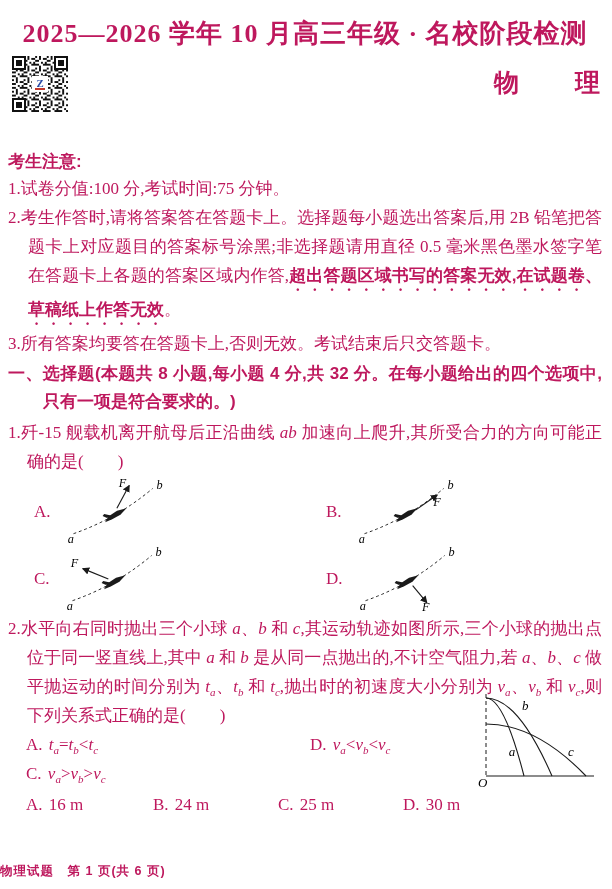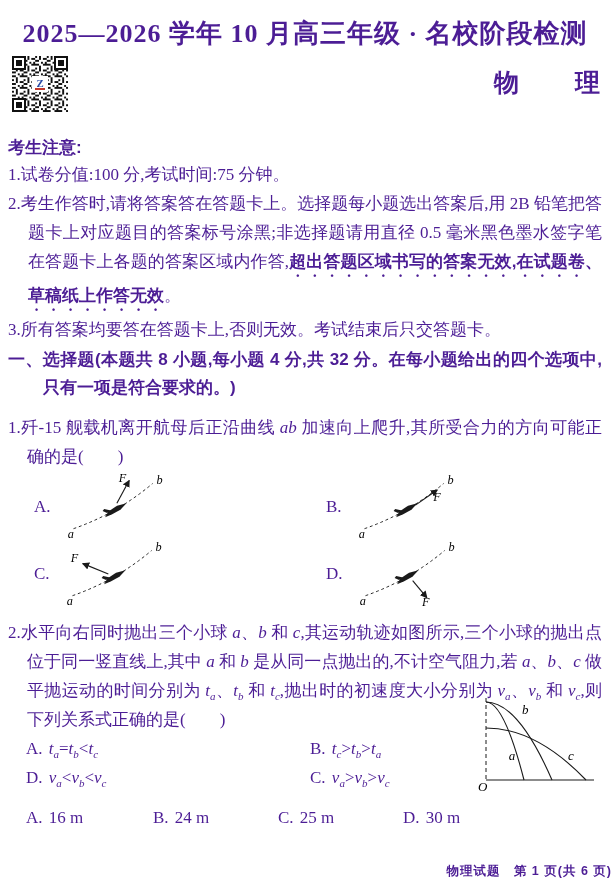--- a/index.html
+++ b/index.html
@@ -1,58 +1,58 @@
 <!DOCTYPE html>
 <html><head>
 <meta charset="utf-8">
 <style>
   html,body{margin:0;padding:0;background:#ffffff;}
   .page{
     position:relative;
     width:612px;height:889px;
-    background:#fff;color:#4c1d95;
+    background:#fff;color:#be185d;
     font-family:"Liberation Serif","DejaVu Serif",serif;
     box-sizing:border-box;
     padding:10px 10px 0 8px;
     overflow:hidden;
   }
   .title{
     font-size:26px;font-weight:700;text-align:center;
     margin:8px 0 0 0;letter-spacing:1px;line-height:32px;
     font-family:"Liberation Serif","DejaVu Serif",serif;
   }
   .subject-row{position:relative;height:80px;}
   .qr{position:absolute;left:4px;top:6px;width:56px;height:56px;}
   .subject{
     margin:0;padding-top:16px;text-align:right;
     font-size:25px;font-weight:700;letter-spacing:2px;
     font-family:"Liberation Sans","DejaVu Sans",sans-serif;
   }
   .notice-heading{
     font-family:"Liberation Sans","DejaVu Sans",sans-serif;
-    font-weight:700;font-size:17px;line-height:24px;margin-top:6px;
+    font-weight:700;font-size:17px;line-height:24px;margin-top:20px;
   }
   .n-item{
     font-size:17px;line-height:29px;text-align:justify;
     padding-left:20px;text-indent:-20px;
   }
   .seg-em{
     font-family:"Liberation Sans","DejaVu Sans",sans-serif;
     font-weight:700;
     -webkit-text-emphasis:filled dot;
     -webkit-text-emphasis-position:under;
     text-emphasis:filled dot;
     text-emphasis-position:under right;
   }
   .sec-heading{
     font-family:"Liberation Sans","DejaVu Sans",sans-serif;
     font-weight:700;font-size:17px;line-height:28px;
     margin-top:2px;padding-left:35px;text-indent:-35px;text-align:justify;
   }
-  .question{margin-top:11px;}
+  .question{margin-top:2px;}
   .q-text{
     font-size:17px;line-height:29px;text-align:justify;
     padding-left:19px;text-indent:-19px;
   }
   i{font-style:italic;}
   sub,sup{font-size:11px;line-height:0;}
   .q1-grid{
     display:grid;grid-template-columns:292px 1fr;
     padding-left:26px;margin-top:2px;
   }
@@ -65,21 +65,21 @@
   }
   .opt-row-4{
     display:grid;grid-template-columns:127px 125px 125px auto;
     padding-left:18px;font-size:17px;line-height:29px;
   }
   .opt{white-space:nowrap;}
   .opt-label{margin-right:2px;}
   .q2-figure{position:absolute;right:4px;top:76px;}
   .fig-label{font-style:italic;font-size:13px;font-family:"Liberation Serif",serif;}
   .page-footer{
-    position:absolute;left:0;right:0;bottom:9px;text-align:right;
+    position:absolute;left:0;right:0;bottom:9px;text-align:left;
     font-size:12.5px;font-weight:700;letter-spacing:1px;
     font-family:"Liberation Sans","DejaVu Sans",sans-serif;
   }
   .defs-svg{position:absolute;width:0;height:0;}
   svg text{font-family:"Liberation Serif","DejaVu Serif",serif;}
 </style>
 </head>
 <body>
 
 <div class="page">
@@ -201,21 +201,20 @@
         </svg>
       </div>
 
     </div>
   </div>
 
   <div class="question q2">
     <div class="q-text"><span class="q-no">2.</span><span>水平向右同时抛出三个小球 <i>a</i>、<i>b</i> 和 <i>c</i>,其运动轨迹如图所示,三个小球的抛出点位于同一竖直线上,其中 <i>a</i> 和 <i>b</i> 是从同一点抛出的,不计空气阻力,若 <i>a</i>、<i>b</i>、<i>c</i> 做平抛运动的时间分别为 <i>t</i><sub><i>a</i></sub>、<i>t</i><sub><i>b</i></sub> 和 <i>t</i><sub><i>c</i></sub>,抛出时的初速度大小分别为 <i>v</i><sub><i>a</i></sub>、<i>v</i><sub><i>b</i></sub> 和 <i>v</i><sub><i>c</i></sub>,则下列关系式正确的是(　　)</span></div>
     <div class="opt-grid-2">
         <span class="opt"><span class="opt-label">A.</span> <span class="opt-value"><i>t</i><sub><i>a</i></sub>=<i>t</i><sub><i>b</i></sub>&lt;<i>t</i><sub><i>c</i></sub></span></span>
-        <span class="opt"><span class="opt-label">B.</span> <span class="opt-value"><i>t</i><sub><i>c</i></sub>&gt;<i>t</i><sub><i>b</i></sub>&gt;<i>t</i><sub><i>a</i></sub></span></span>
         <span class="opt"><span class="opt-label">D.</span> <span class="opt-value"><i>v</i><sub><i>a</i></sub>&lt;<i>v</i><sub><i>b</i></sub>&lt;<i>v</i><sub><i>c</i></sub></span></span>
         <span class="opt"><span class="opt-label">C.</span> <span class="opt-value"><i>v</i><sub><i>a</i></sub>&gt;<i>v</i><sub><i>b</i></sub>&gt;<i>v</i><sub><i>c</i></sub></span></span>
       </div>
     <svg class="q2-figure" width="126" height="100" viewBox="0 0 126 100">
       <line x1="14" y1="4" x2="14" y2="86" stroke="#1a1a1a" stroke-width="1" stroke-dasharray="4,3"></line>
       <line x1="14" y1="86" x2="122" y2="86" stroke="#1a1a1a" stroke-width="1.2"></line>
       <path d="M14,8 Q32,8 52,86" fill="none" stroke="#1a1a1a" stroke-width="1.1"></path>
       <path d="M14,8 Q46,8 80,86" fill="none" stroke="#1a1a1a" stroke-width="1.1"></path>
       <path d="M14,34 Q64,34 114,86" fill="none" stroke="#1a1a1a" stroke-width="1.1"></path>
       <text class="fig-label" x="40" y="66" text-anchor="middle">a</text>

